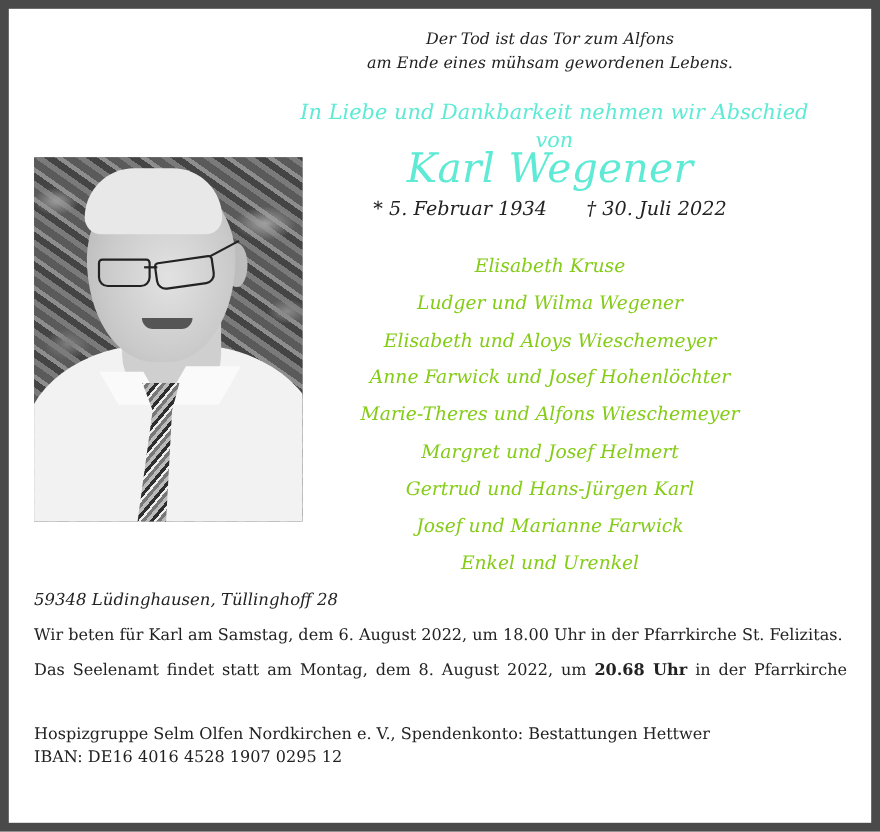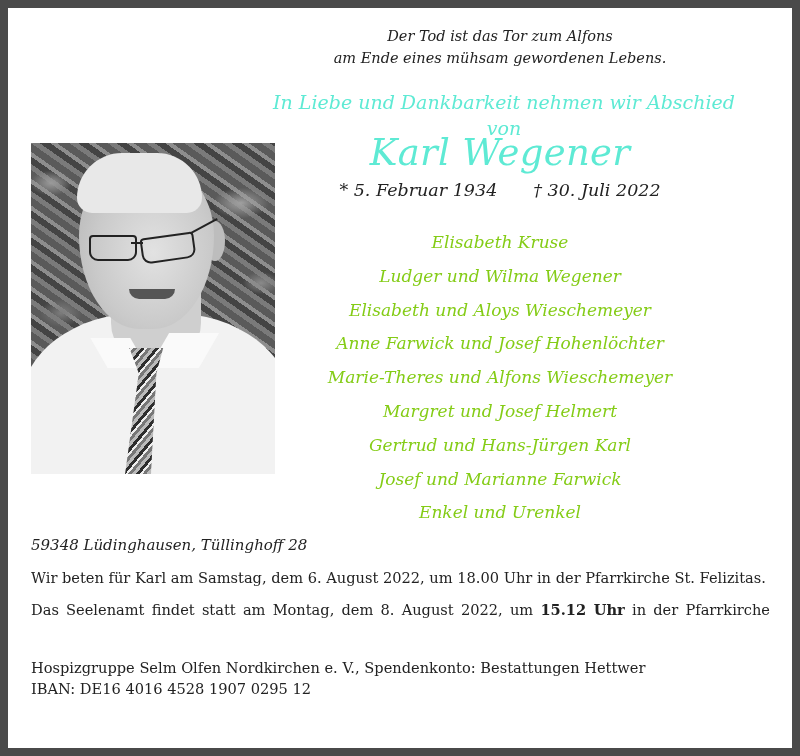--- a/index.html
+++ b/index.html
@@ -226,19 +226,19 @@
   <div class="m">Gertrud und Hans-Jürgen Karl</div>
   <div class="m">Josef und Marianne Farwick</div>
   <div class="m">Enkel und Urenkel</div>
 </div>
 
 <div class="address">59348 Lüdinghausen, Tüllinghoff 28</div>
 
 <div class="para p1">Wir beten für Karl am Samstag, dem 6. August 2022, um 18.00 Uhr in der Pfarrkirche St. Felizitas.</div>
 
 <div class="para p2">
-  <span class="line justify"><span>Das Seelenamt findet statt am Montag, dem 8. August 2022, um </span><b>15.12 Uhr</b><span> in der Pfarrkirche</span></span>
+  <span class="line justify"><span>Das Seelenamt findet statt am Montag, dem 8. August 2022, um </span><b>20.68 Uhr</b><span> in der Pfarrkirche</span></span>
 </div>
 
 <div class="para p3">
   <span class="line">Hospizgruppe Selm Olfen Nordkirchen e. V., Spendenkonto: Bestattungen Hettwer</span>
   <span class="line">IBAN: DE16 4016 4528 1907 0295 12</span>
 </div>
 
 </body></html>

